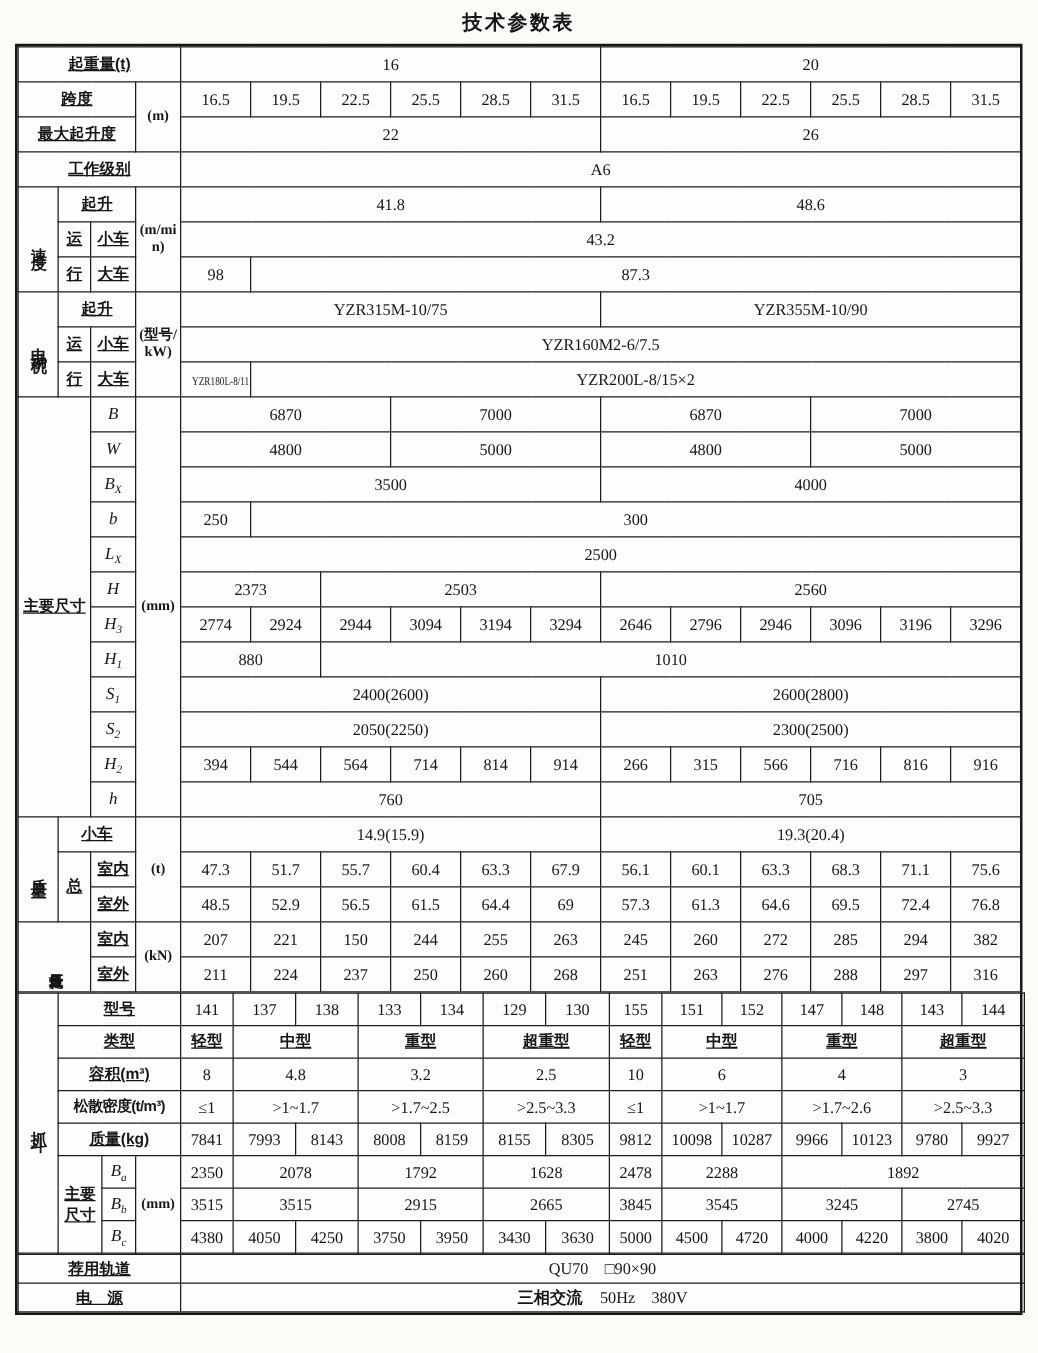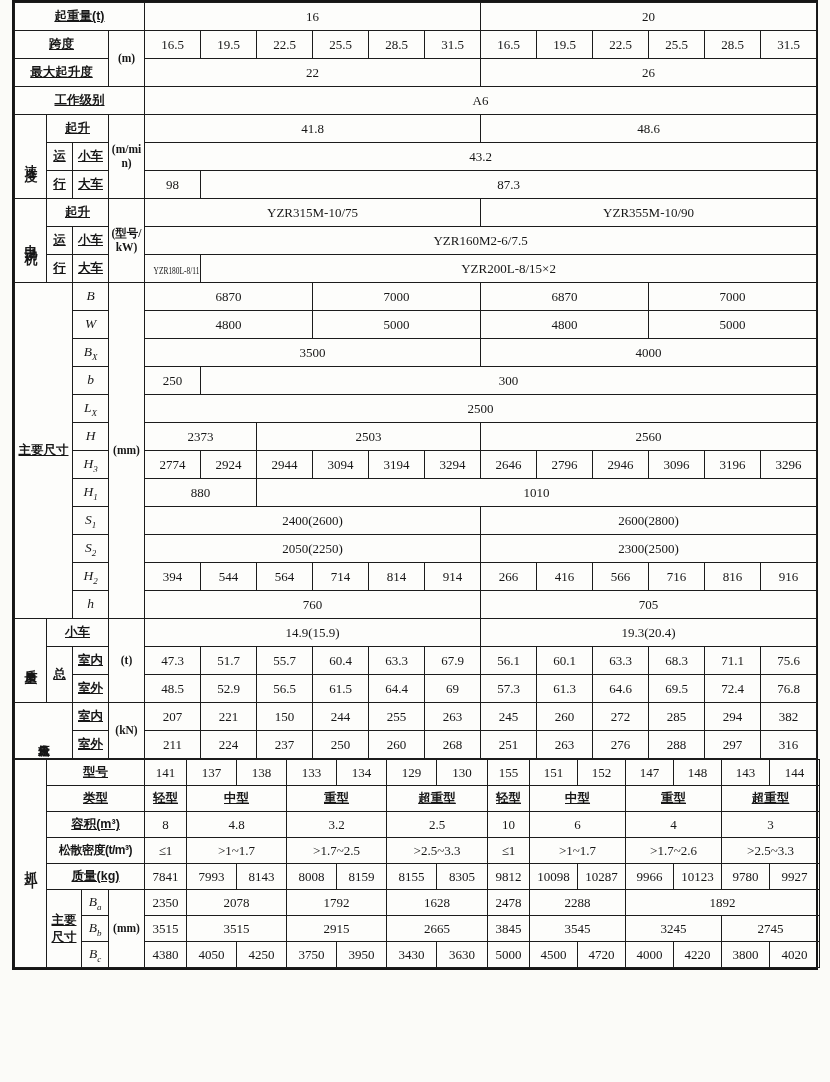--- a/index.html
+++ b/index.html
@@ -62,20 +62,21 @@
     font-weight: bold;
   }
   .pwr-cn { font-weight: bold; font-size: 13px; margin-right: 14px; }
   .pwr-en { font-family: "Liberation Serif", serif; font-size: 13px; }
 </style>
 </head>
 <body>
 
 <div class="page">
 
+  <div class="title">技术参数表</div>
 
   <div class="tbl-wrap">
 
     <table class="t-upper">
       <colgroup>
         <col style="width:32px">
           <col style="width:26px">
           <col style="width:36px">
           <col style="width:36px">
         <col style="width:56px">
@@ -233,21 +234,21 @@
       </tr>
       <tr>
         <td class="dim"><span>H</span><sub>2</sub></td>
         <td class="num">394</td>
         <td class="num">544</td>
         <td class="num">564</td>
         <td class="num">714</td>
         <td class="num">814</td>
         <td class="num">914</td>
         <td class="num">266</td>
-        <td class="num">416</td>
+        <td class="num">315</td>
         <td class="num">566</td>
         <td class="num">716</td>
         <td class="num">816</td>
         <td class="num">916</td>
       </tr>
       <tr>
         <td class="dim"><span>h</span><sub></sub></td>
         <td colspan="6" class="num">760</td>
         <td colspan="6" class="num">705</td>
       </tr>
@@ -460,17 +461,35 @@
         <td class="num">4500</td>
         <td class="num">4720</td>
         <td class="num">4000</td>
         <td class="num">4220</td>
         <td class="num">3800</td>
         <td class="num">4020</td>
       </tr>
     </tbody>
       </table>
 
+    <table class="t-bottom">
+      <colgroup>
+        <col style="width:130px">
+          <col style="width:675px">
+      </colgroup>
+      <tbody>
+          <tr>
+        <td class="lab">荐用轨道</td>
+        <td class="num">QU70　□90×90</td>
+      </tr>
+      <tr>
+        <td class="lab">电　源</td>
+        <td>
+          <span class="pwr-cn">三相交流</span><span class="pwr-en">50Hz　380V</span>
+        </td>
+      </tr>
+    </tbody>
+      </table>
 
   </div>
 
 
 </div>
 
 </body></html>

